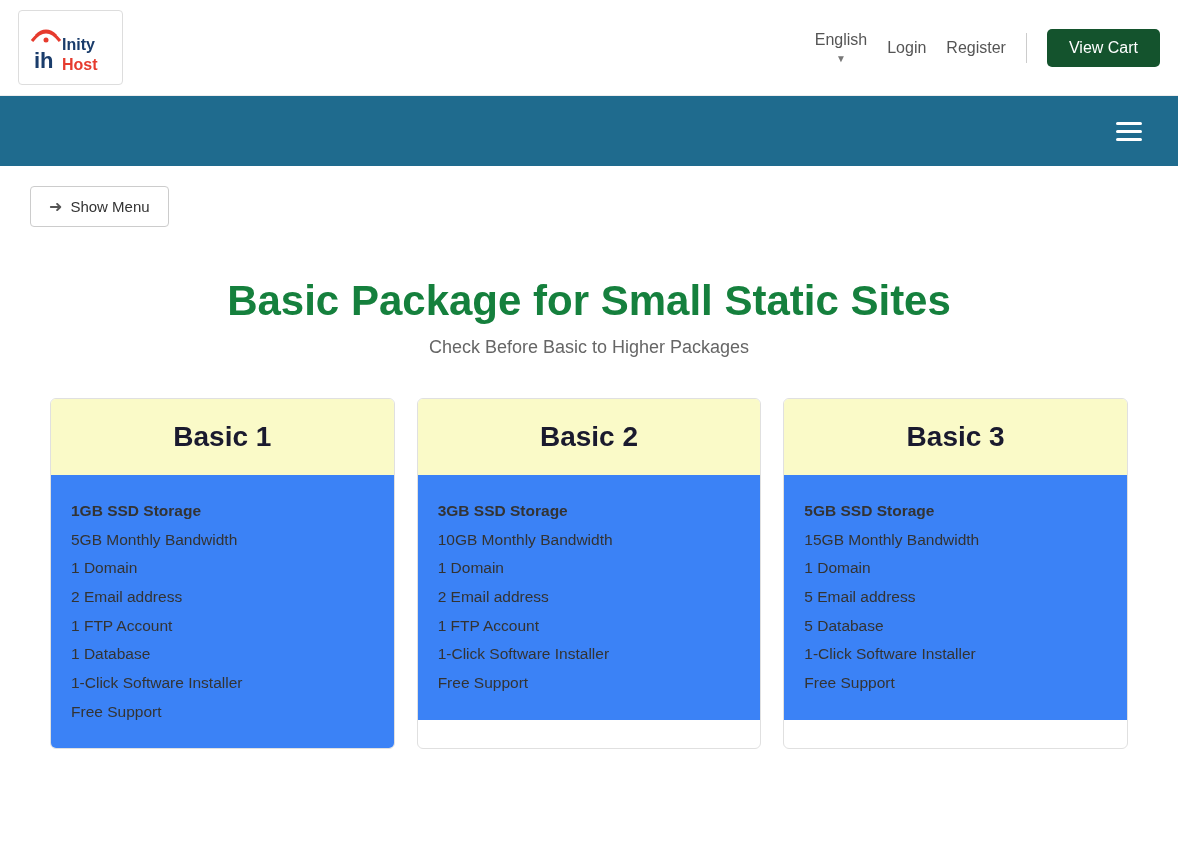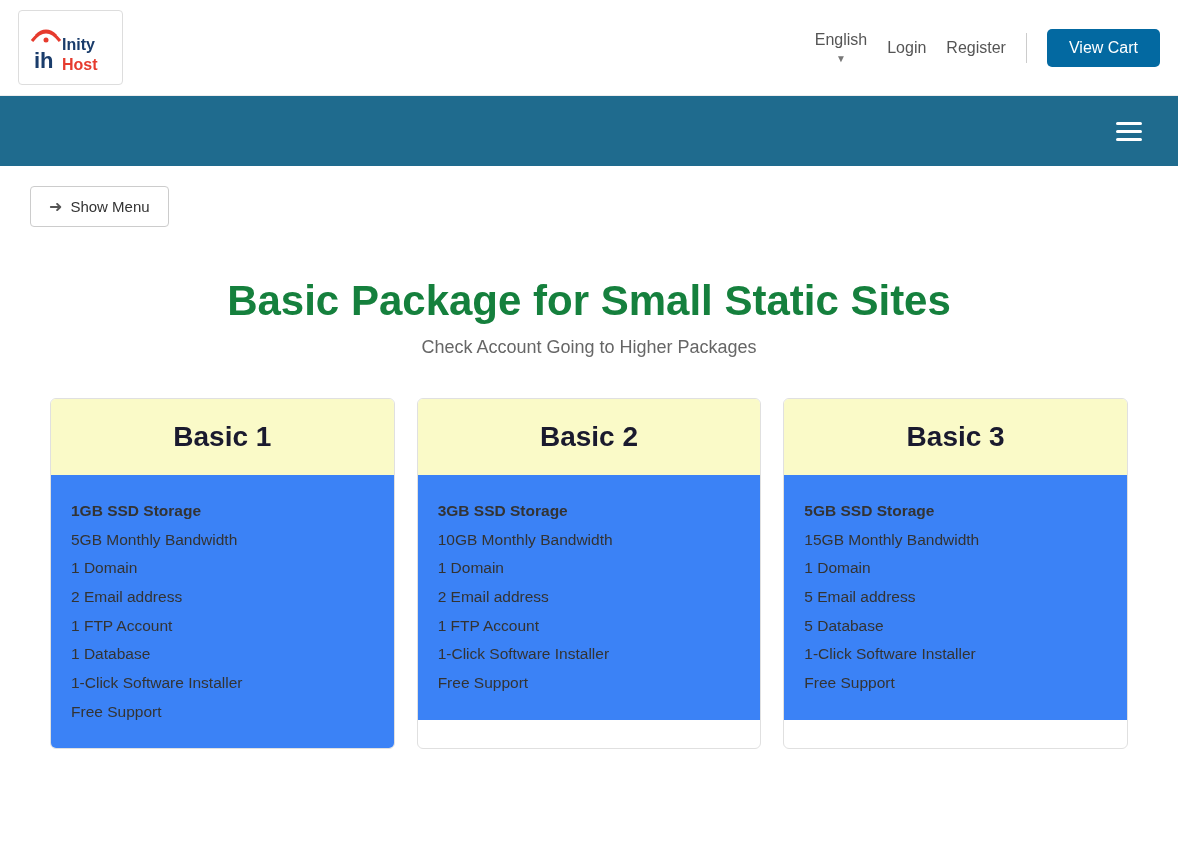--- a/index.html
+++ b/index.html
@@ -57,21 +57,21 @@
       font-size: 16px;
       color: #555;
       text-decoration: none;
     }
     .divider-v {
       width: 1px;
       height: 30px;
       background: #ccc;
     }
     .view-cart-btn {
-      background: #0369a1;
+      background: #14532d;
       color: #fff;
       border: none;
       border-radius: 5px;
       padding: 10px 22px;
       font-size: 16px;
       cursor: pointer;
       font-weight: 500;
     }
 
     
@@ -215,21 +215,21 @@
 
 <div class="show-menu-section">
   <button class="show-menu-btn">
     <span class="arrow-icon">➜</span>
     <span>Show Menu</span>
   </button>
 </div>
 
 <div class="page-title-section">
   <h1 class="page-title">Basic Package for Small Static Sites</h1>
-  <p class="page-subtitle">Check Account Going to Higher Packages</p>
+  <p class="page-subtitle">Check Before Basic to Higher Packages</p>
 </div>
 
 <div class="packages-section">
   <div class="packages-grid" id="packages-grid">
   <div class="package-card">
         <div class="package-header">
           <div class="package-name">Basic 1</div>
         </div>
         <div class="package-body">
           <div><span class="feature-bold">1GB SSD Storage</span></div>

